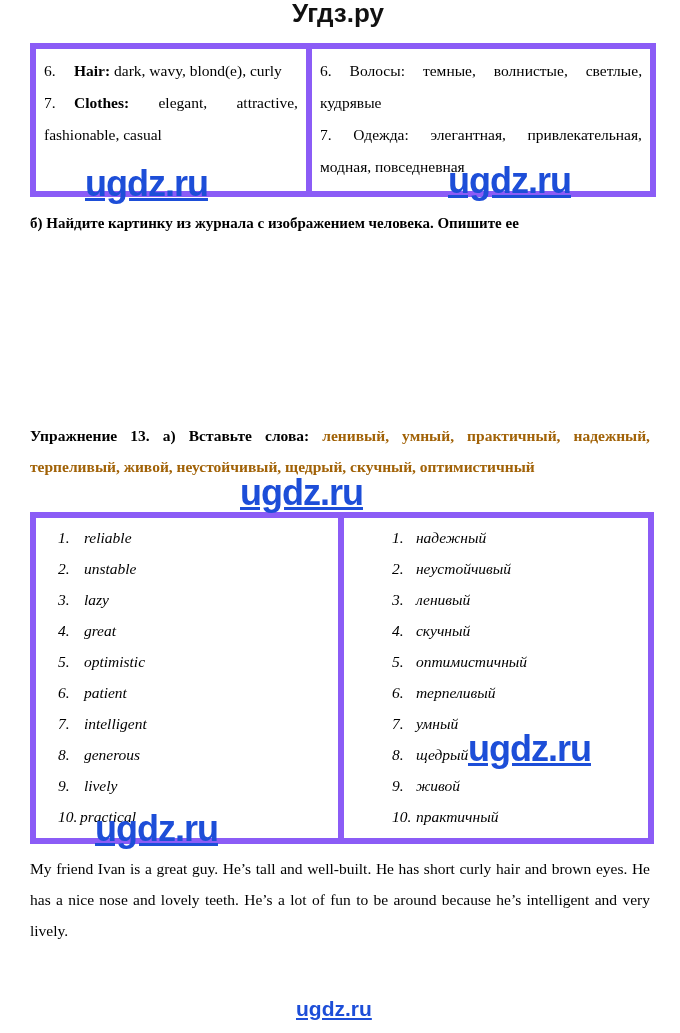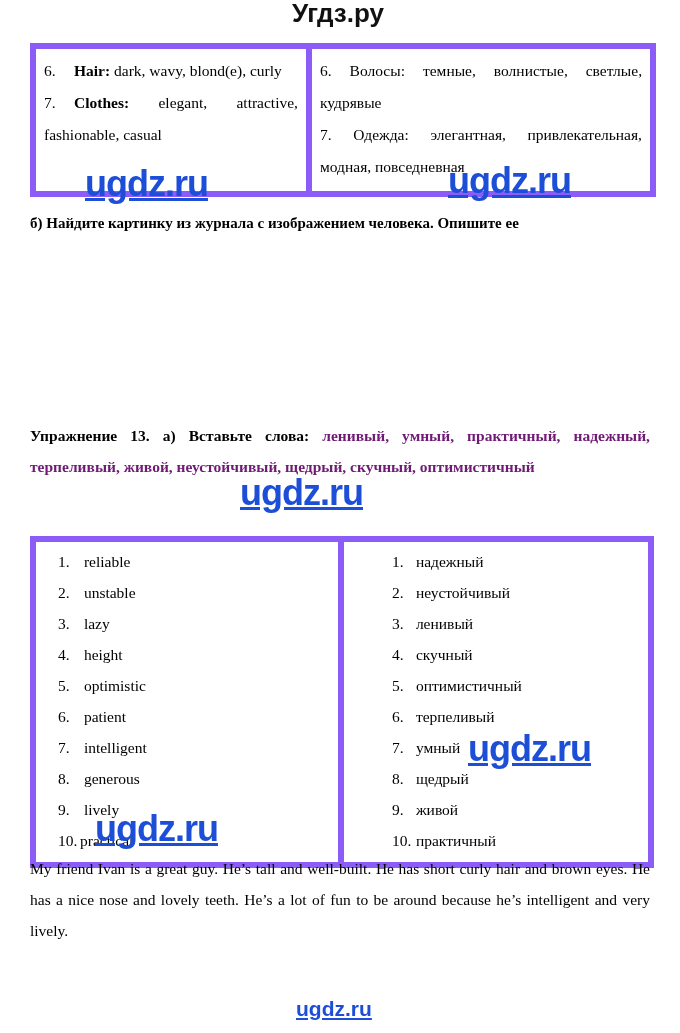--- a/index.html
+++ b/index.html
@@ -75,22 +75,23 @@
     line-height: 32px;
     text-align: justify;
     text-align-last: left;
     margin: 0;
   }
   .num-ind { display:inline-block; width: 30px; }
 
   
   .tbl-list {
     position: absolute;
-    left: 30px; top: 536px;
+    left: 30px; top: 512px;
     width: 618px;
+    font-style: italic;
   }
   .tbl-list td { padding: 4px 0 6px 0; }
   .tbl-list .c-left  { width: 308px; }
   .tbl-list .c-right { width: 310px; }
   .tbl-list ol { margin: 0; padding: 0; list-style: none; }
   .tbl-list li {
     font-size: 15.5px;
     line-height: 31px;
     white-space: pre;
   }
@@ -119,21 +120,21 @@
   .ex-head {
     position: absolute;
     left: 30px; top: 420px;
     width: 620px;
     font-size: 15.5px;
     line-height: 31px;
     text-align: justify;
     text-align-last: left;
   }
   .ex-head .lead { font-weight: bold; }
-  .ex-head .words { font-weight: bold; color: #701a75; }
+  .ex-head .words { font-weight: bold; color: #a16207; }
 
   .sec-b1 { top: 212px; }
   .sec-b2 { top: 853px; }
 </style>
 </head>
 <body>
 
 <div class="page">
 
   <div class="site-logo">Угдз.ру</div>
@@ -175,21 +176,21 @@
   </div>
 
   <table class="grid tbl-list">
     <tbody>
         <tr>
       <td class="c-left">
         <ol class="list-en">
               <li><span class="li-num">1.</span><span> reliable</span></li>
               <li><span class="li-num">2.</span><span> unstable</span></li>
               <li><span class="li-num">3.</span><span> lazy</span></li>
-              <li><span class="li-num">4.</span><span> height</span></li>
+              <li><span class="li-num">4.</span><span> great</span></li>
               <li><span class="li-num">5.</span><span> optimistic</span></li>
               <li><span class="li-num">6.</span><span> patient</span></li>
               <li><span class="li-num">7.</span><span> intelligent</span></li>
               <li><span class="li-num">8.</span><span> generous</span></li>
               <li><span class="li-num">9.</span><span> lively</span></li>
               <li><span class="li-num">10.</span><span>practical</span></li>
             </ol>
       </td>
       <td class="c-right">
         <ol class="list-ru">

